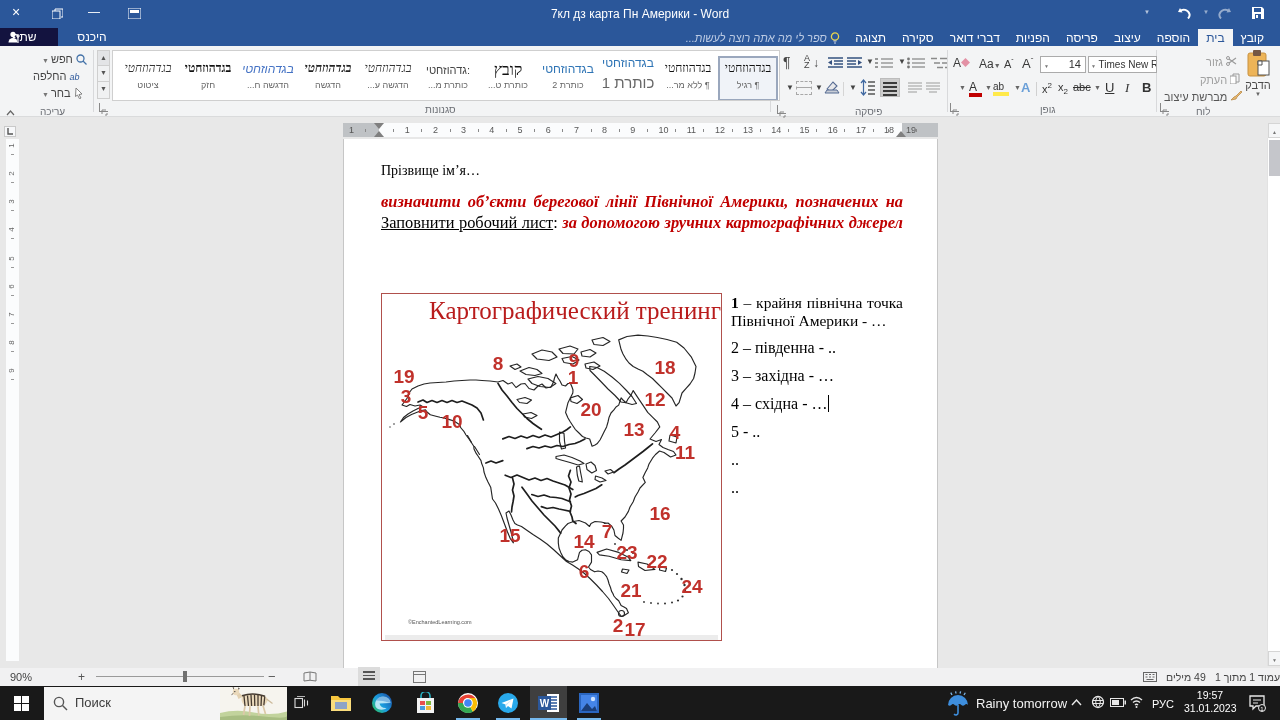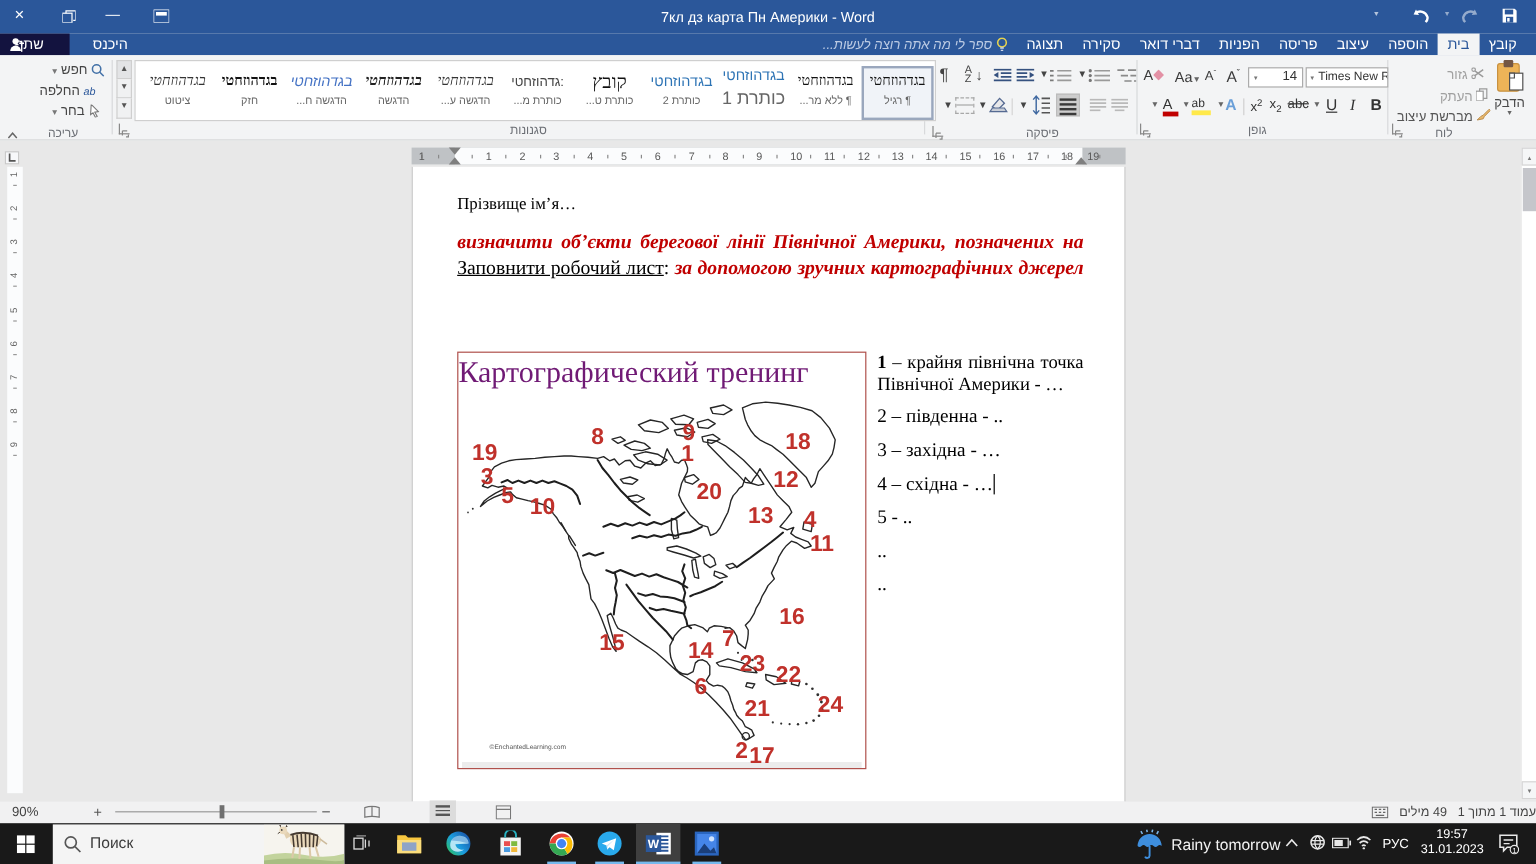--- a/index.html
+++ b/index.html
@@ -299,21 +299,21 @@
   <div class="abs" id="docarea">
     <div id="page"></div>
 
     <div class="abs doctext" style="left:381px;top:25px;font-size:14px;">Прізвище ім’я…</div>
     <div class="abs doctext" style="left:381px;top:54px;width:522px;font-size:16.4px;line-height:20.8px;">
       <div style="text-align:justify;text-align-last:justify;color:#c00000;font-weight:bold;font-style:italic;">визначити об’єкти берегової лінії Північної Америки, позначених на</div>
       <div style="text-align:justify;text-align-last:justify;"><span style="text-decoration:underline;">Заповнити робочий лист</span>: <span style="color:#c00000;font-weight:bold;font-style:italic;">за допомогою зручних картографічних джерел</span></div>
     </div>
 
     <div class="abs" style="left:381px;top:155px;width:341px;height:348px;border:1px solid #b0504c;background:#fff;">
-      <div style="text-align:left;font-family:'Liberation Serif',serif;font-size:25px;color:#701a75;margin-top:3px;">Картографический тренинг</div>
+      <div style="text-align:right;font-family:'Liberation Serif',serif;font-size:25px;color:#b91c1c;margin-top:3px;">Картографический тренинг</div>
 
 <svg id="map" style="position:absolute;left:0;top:0;" width="339" height="346" viewBox="0 0 339 346">
 <g fill="none" stroke="#262626" stroke-width="1.15" stroke-linejoin="round" stroke-linecap="round">
 
 <path d="M20,111 L23,107 26,103 27,99 30,95 36,92 42,90 48,89 56,88.5 64,88 72,87 80,86.5 88,86 94,86 100,86.5 108,87 116,88 121,86.5 126,90 130,88.5 134,93.5 139,90 143,89.5 147,94.5 152,96 156,92 160,90 164,94 169,93 171.5,88 172.5,84 174,80 176,84 178,87 180,91 183.5,92 186,89.5 188.5,89.5 190,93 191,96 190.8,99
  186,108.7 183.6,118.4 186,124 188.4,128 191,132 193.2,135.3 197,139 200.5,142.5 204,144 207.7,145 209,149 210.1,152.2 213,151 215,149.8 218,146 219.8,142.5 222,138 224.6,132.9 226,128 227.1,123.2 229,119 231.9,115.9 234,113 236.7,111.1 239.1,103.9 241,106 244,108.7 246,105 248.8,101.4 251.2,96.6
  256,103.9 260.9,111.1 265.7,118.4 270.5,123.2 275.4,128 277.8,132.9 273,139 268,145 274,147.5 279.5,145.5 277,150.5 281,153.5 286,155.5 291.5,157.5 294,161 288.5,163 282,158.5 277.5,157 273.5,160.5
  270.5,164.2 267,170 265.7,173.9 263,179 260.9,183.6 263.3,188.4 258,194 256,198 253,203 251.2,207.7 248,213 246.4,217.4 243,223 239.1,227
  241.5,231 241.5,234.3 241,239 239.1,246.4 236,244 233,241.5 231.9,236 229.5,231.9 226,229 222.2,229.5
  225,229.2 219,228 213,227.5 209,229.5 207.5,232.5 203.5,229 197,226.5 191.5,227.5 186,229.5 183.6,231.9 180,236 178.7,239.1 176.3,244 176.3,248.8 177,254 178.7,258.4 181,263 183.6,265.7 187,267.5 190.8,268.1

